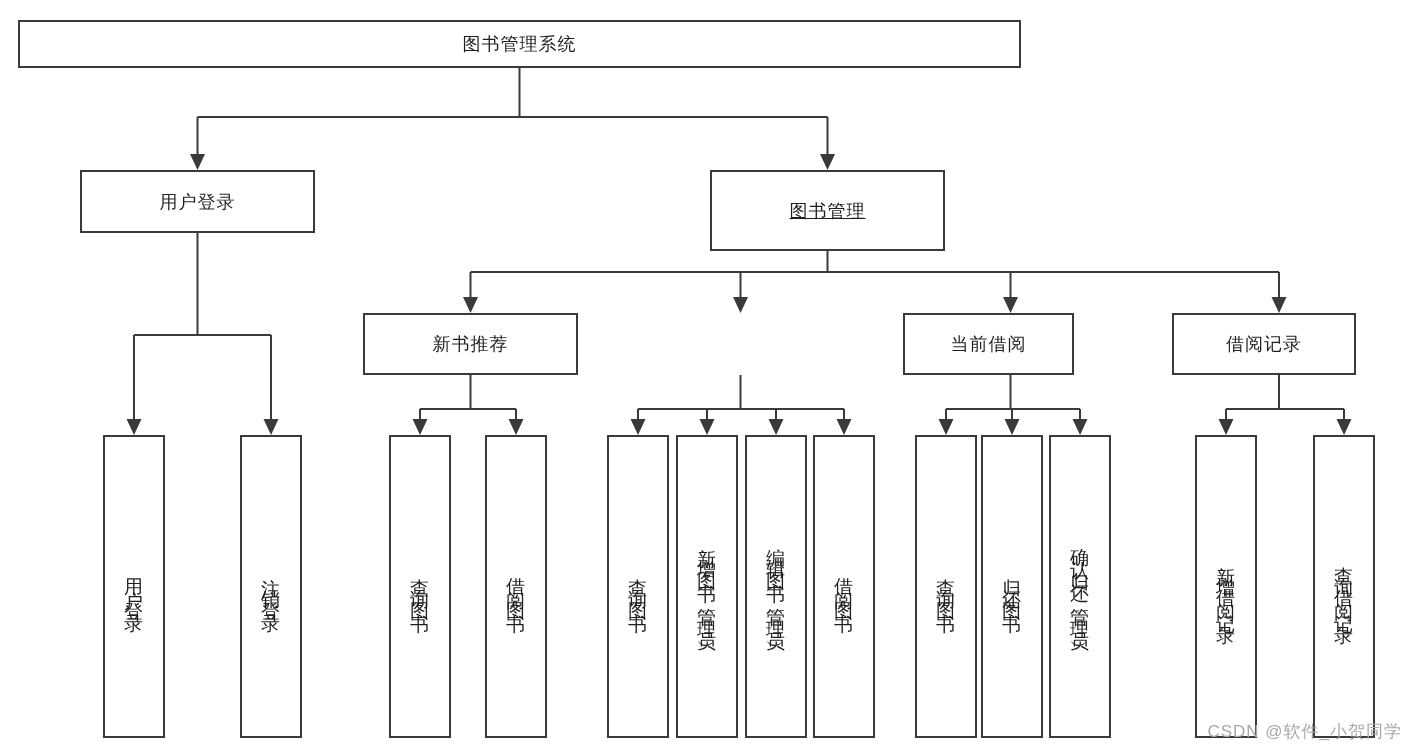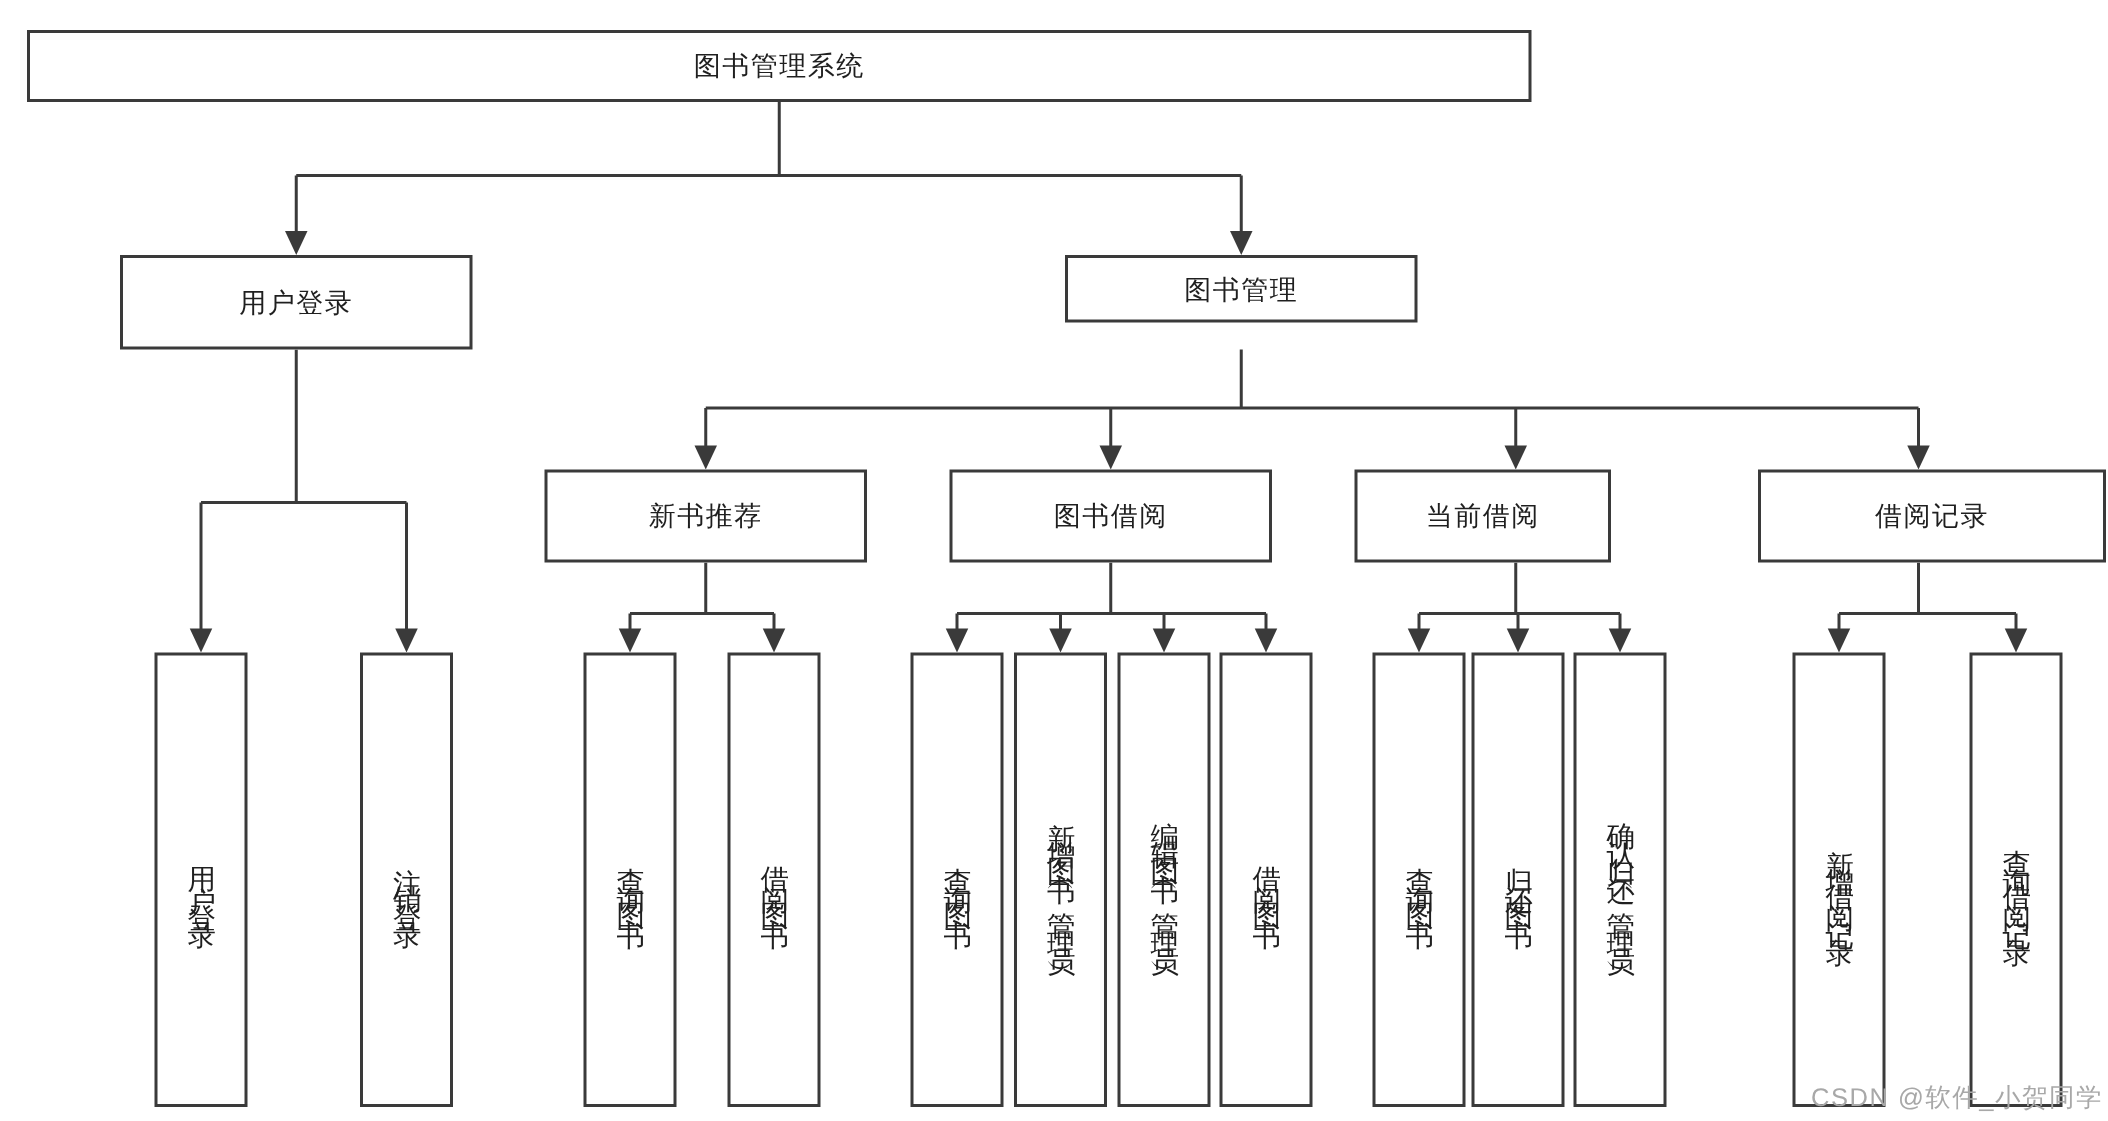--- a/index.html
+++ b/index.html
@@ -106,26 +106,25 @@
     <g>
       <path d="M1279 375 V409 M1226 409 H1344 M1226 409 V423 M1344 409 V423"></path>
       <polygon points="1218.5,419 1233.5,419 1226,435"></polygon>
       <polygon points="1336.5,419 1351.5,419 1344,435"></polygon>
     </g>
   </svg>
 
   <div class="node" style="left:18px; top:20px; width:1003px; height:48px;">图书管理系统</div>
 
   <div class="node" style="left:80px; top:170px; width:235px; height:63px;">用户登录</div>
-  <div class="node" style="left:710px; top:170px; width:235px; height:45px;">图书管理</div>
+  <div class="node" style="left:710px; top:170px; width:235px; height:81px;text-decoration:underline;">图书管理</div>
 
   <div class="node" style="left:363px; top:313px; width:215px; height:62px;font-family:Liberation Mono, monospace;">新书推荐</div>
-  <div class="node" style="left:633px; top:313px; width:215px; height:62px;">图书借阅</div>
   <div class="node" style="left:903px; top:313px; width:171px; height:62px;">当前借阅</div>
-  <div class="node" style="left:1172px; top:313px; width:232px; height:62px;">借阅记录</div>
+  <div class="node" style="left:1172px; top:313px; width:184px; height:62px;">借阅记录</div>
 
   <div class="leaf" style="left:103px;">
     <span class="vtext">用户登录</span>
   </div>
   <div class="leaf" style="left:240px;">
     <span class="vtext">注销登录</span>
   </div>
 
   <div class="leaf" style="left:389px;">
     <span class="vtext">查询图书</span>

